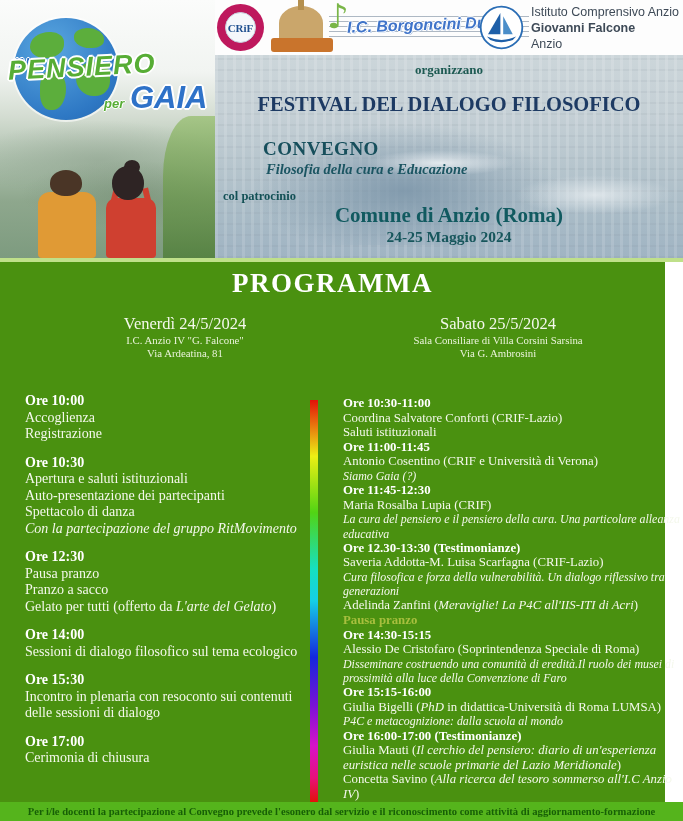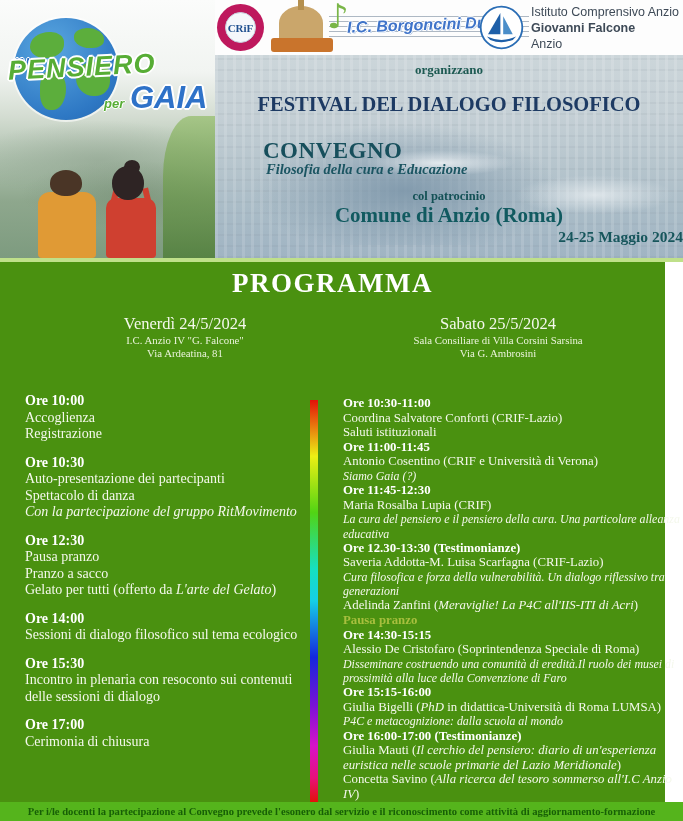--- a/index.html
+++ b/index.html
@@ -75,25 +75,25 @@
     background:radial-gradient(ellipse at 50% 55%, rgba(122,148,168,.85), rgba(122,148,168,0) 72%);}
   .boats1{position:absolute;left:150px;top:95px;width:150px;height:26px;border-radius:50%;
     background:radial-gradient(ellipse, rgba(245,248,250,.8), rgba(245,248,250,0) 70%);}
   .boats2{position:absolute;left:300px;top:120px;width:160px;height:40px;border-radius:50%;
     background:radial-gradient(ellipse, rgba(240,244,246,.7), rgba(240,244,246,0) 70%);}
   .city-tex{position:absolute;inset:0;opacity:.25;
     background:repeating-linear-gradient(90deg,rgba(255,255,255,.5) 0 3px,transparent 3px 9px),
                repeating-linear-gradient(0deg,rgba(130,140,150,.4) 0 2px,transparent 2px 11px);}
   .h-org{position:absolute;left:0;top:7px;width:100%;text-align:center;font-weight:bold;font-size:13px;color:#1d5a52;}
   .h-festival{position:absolute;left:0;top:38px;width:100%;text-align:center;font-weight:bold;font-size:20.5px;color:#1d3a63;white-space:nowrap;}
-  .h-convegno{position:absolute;left:48px;top:83px;font-weight:bold;font-size:23px;color:#174f5c;letter-spacing:.5px;}
+  .h-convegno{position:absolute;left:48px;top:83px;font-weight:bold;font-size:19px;color:#174f5c;letter-spacing:.5px;}
   .h-sub{position:absolute;left:51px;top:106px;font-weight:bold;font-style:italic;font-size:14.5px;color:#1b5562;}
-  .h-patro{position:absolute;left:0;top:134px;width:100%;text-align:center;font-size:12.5px;font-weight:bold;color:#145156;}
+  .h-patro{position:absolute;left:0;top:134px;width:100%;font-size:12.5px;font-weight:bold;color:#145156;padding-left:8px;}
   .h-comune{position:absolute;left:0;top:148px;width:100%;text-align:center;font-weight:bold;font-size:21px;color:#115a60;}
-  .h-dates{position:absolute;left:0;top:173px;width:100%;text-align:right;font-size:15.5px;font-weight:bold;color:#17565c;}
+  .h-dates{position:absolute;left:0;top:173px;width:100%;text-align:center;font-size:15.5px;font-weight:bold;color:#17565c;}
 
   
   .divider{position:absolute;left:0;top:258px;width:683px;height:4px;background:#bfe08a;}
   .green{position:absolute;left:0;top:262px;width:665px;height:540px;background:#4a9110;color:#f4f8ec;}
   .prog-title{position:absolute;left:0;top:6px;width:100%;text-align:center;
     font-weight:bold;font-size:27px;letter-spacing:1.5px;color:#fff;}
   .day{position:absolute;text-align:center;}
   .day .d{font-size:16.5px;line-height:20px;}
   .day .v{font-size:10.8px;line-height:13px;color:#eaf3da;}
   .day-fri{left:45px;top:52px;width:280px;}
@@ -205,20 +205,21 @@
       <div class="d">Sabato 25/5/2024</div>
       <div class="v">Sala Consiliare di Villa Corsini Sarsina</div>
       <div class="v">Via G. Ambrosini</div>
     </div>
 
     <div class="col col-fri" id="col-fri">
         <div class="line time"><span>Ore 10:00</span></div>
         <div class="line normal"><span>Accoglienza</span></div>
         <div class="line normal"><span>Registrazione</span></div>
         <div class="line time"><span>Ore 10:30</span></div>
+        <div class="line normal"><span>Apertura e saluti istituzionali</span></div>
         <div class="line normal"><span>Auto-presentazione dei partecipanti</span></div>
         <div class="line normal"><span>Spettacolo di danza</span></div>
         <div class="line italic"><span>Con la partecipazione del gruppo RitMovimento</span></div>
         <div class="line time"><span>Ore 12:30</span></div>
         <div class="line normal"><span>Pausa pranzo</span></div>
         <div class="line normal"><span>Pranzo a sacco</span></div>
         <div class="line normal"><span>Gelato per tutti (offerto da </span><span class="it">L'arte del Gelato</span><span>)</span></div>
         <div class="line time"><span>Ore 14:00</span></div>
         <div class="line normal"><span>Sessioni di dialogo filosofico sul tema ecologico</span></div>
         <div class="line time"><span>Ore 15:30</span></div>

